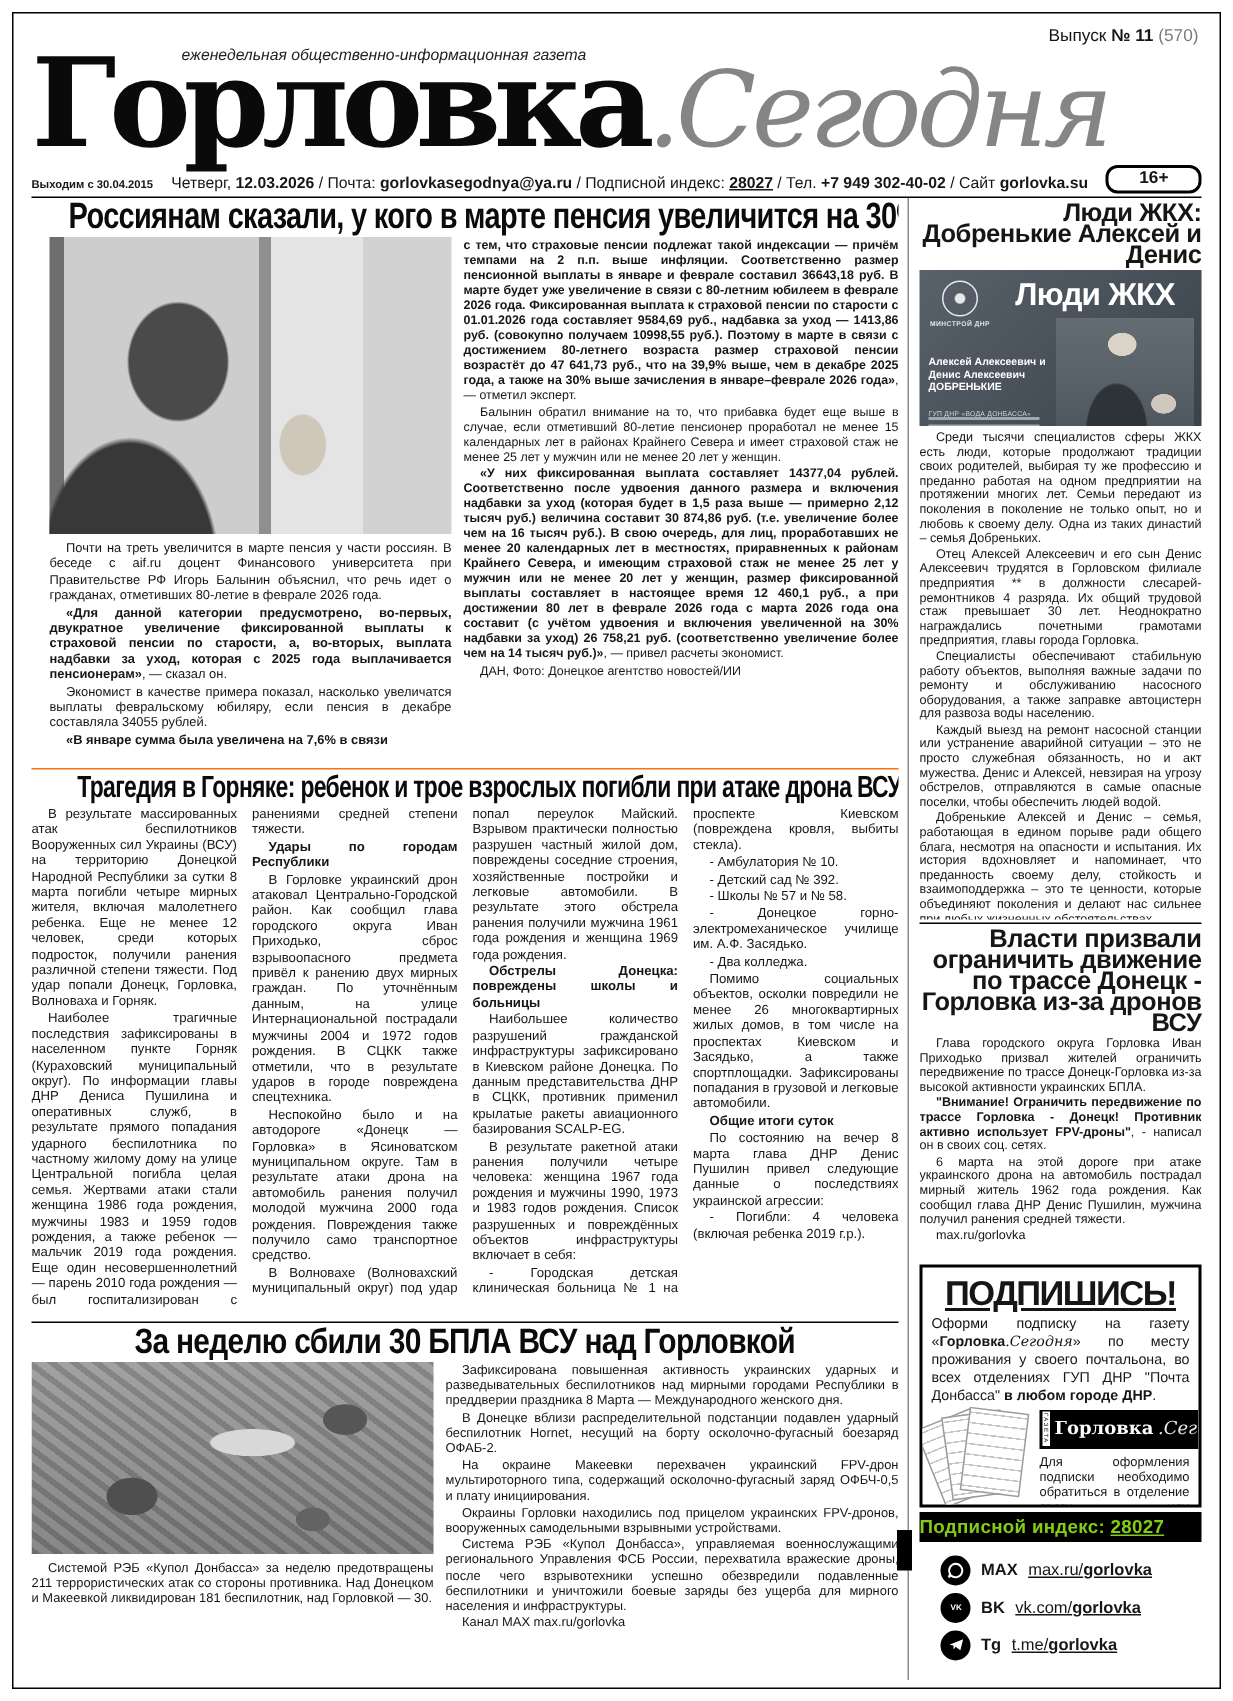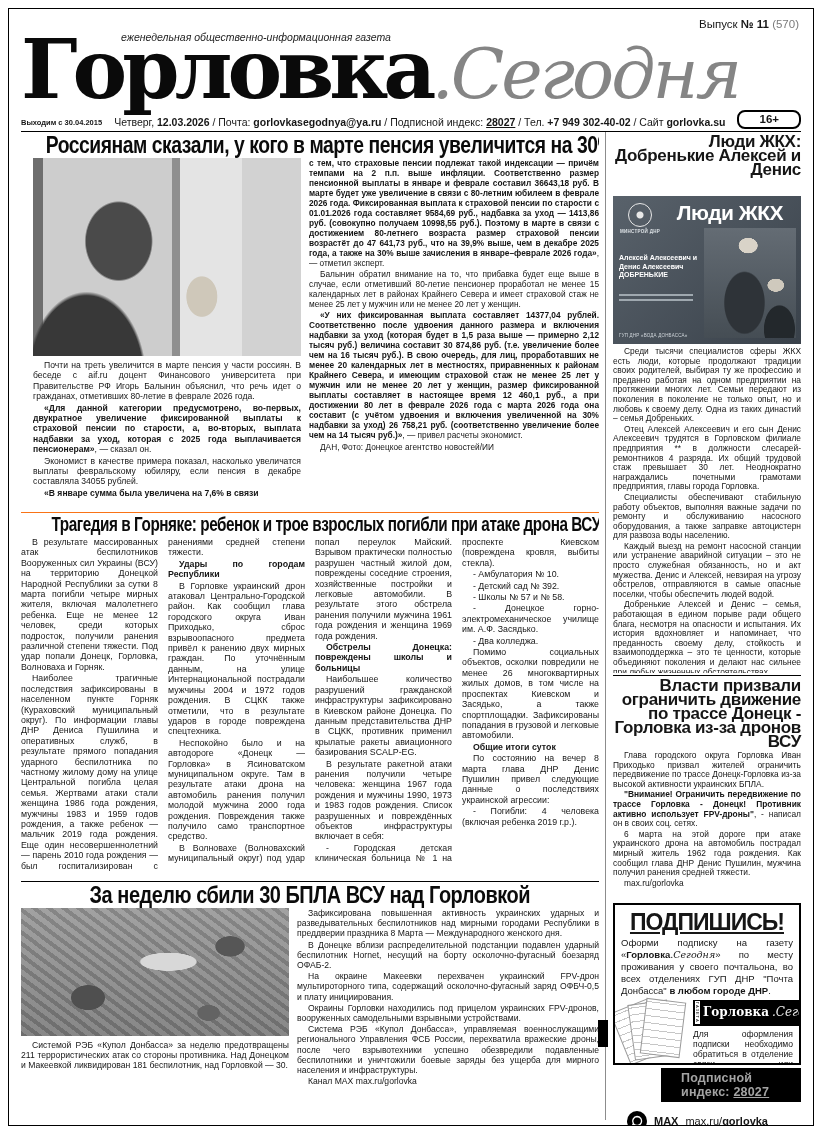--- a/index.html
+++ b/index.html
@@ -76,21 +76,21 @@
       radial-gradient(20px 14px at 70% 82%, #636363 55%, rgba(0,0,0,0) 58%),
       repeating-linear-gradient(37deg, rgba(0,0,0,.13) 0 4px, rgba(255,255,255,.08) 4px 9px),
       linear-gradient(#9a9a9a,#7d7d7d);}
   .a3-caption .para,.a3-text .para{font-size:8.6px;line-height:10.2px;}
   .a3-text{flex:1;min-width:0;}
 
   .edge-box{position:absolute;left:577px;top:888px;width:10px;height:27px;background:#000;}
 
   
   .sidebar .para{font-size:8.4px;line-height:9.6px;}
-  .zh-card{position:relative;height:148px;margin:17px 0 3px 0;
+  .zh-card{position:relative;height:104px;margin:1px 0 3px 0;
     background:linear-gradient(135deg,#59626b,#39414a);overflow:hidden;}
   .zh-title{position:absolute;left:52px;right:6px;top:5px;text-align:center;color:#fff;
     font-weight:bold;font-size:21px;letter-spacing:-0.5px;}
   .zh-left{position:absolute;left:5px;top:7px;width:44px;text-align:center;}
   .zh-emblem{width:22px;height:22px;border:1.5px solid #e8e8e8;border-radius:50%;
     margin:0 auto 2px auto;background:radial-gradient(circle at 50% 50%, #e8e8e8 0 3px, rgba(0,0,0,0) 4px);}
   .zh-min{font-size:4.5px;color:#dde2e6;font-weight:bold;letter-spacing:0.3px;}
   .zh-names{position:absolute;left:6px;top:58px;width:84px;color:#fff;font-weight:bold;
     font-size:7px;line-height:8.5px;}
   .zh-lines{position:absolute;left:6px;top:98px;width:74px;}
@@ -119,22 +119,22 @@
   .sub-fan .f2{transform:rotate(-8deg);left:10px;top:2px;}
   .sub-fan .f3{transform:rotate(7deg);left:22px;top:0;}
   .sub-right{flex:1;min-width:0;}
   .sub-logo{background:#000;color:#fff;padding:1px 4px 2px 2px;white-space:nowrap;
     display:flex;align-items:center;gap:3px;width:fit-content;max-width:100%;overflow:hidden;}
   .sub-logo-vert{writing-mode:vertical-rl;font-size:4px;letter-spacing:1px;color:#000;
     background:#fff;padding:1px 0;}
   .sub-logo .serif{font-size:12px;}
   .sub-logo .i{font-size:12px;color:#e8e8e8;}
   .sub-note{margin:3px 0 0 0;font-size:8.6px;line-height:10px;text-align:justify;}
-  .index-bar{background:#000;color:#a3a3a3;font-weight:bold;font-size:12.5px;
-    padding:3px 20px;margin-top:3px;letter-spacing:0.2px;margin-left:48px;}
+  .index-bar{background:#000;color:#84cc16;font-weight:bold;font-size:12.5px;
+    padding:3px 0;margin-top:3px;letter-spacing:0.2px;}
   .socials{margin-top:6px;padding-left:14px;}
   .soc-row{display:flex;align-items:center;gap:7px;height:25px;font-size:11px;}
   .sicon{width:20px;height:20px;border-radius:50%;background:#000;flex:none;
     display:flex;align-items:center;justify-content:center;}
 </style>
 </head>
 <body>
 
 <div class="page">
 

